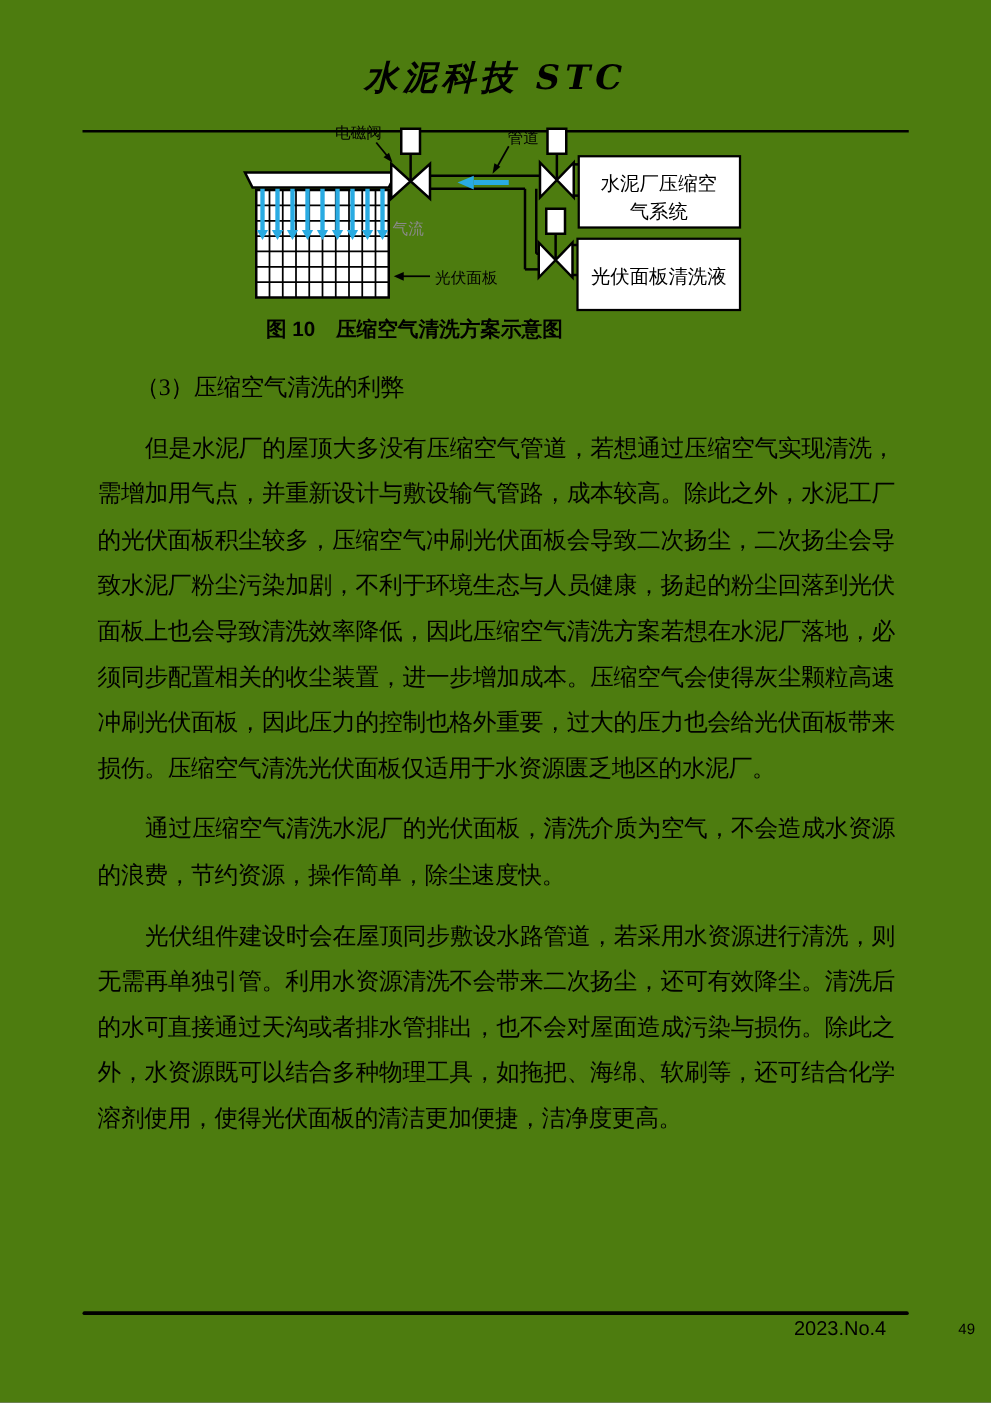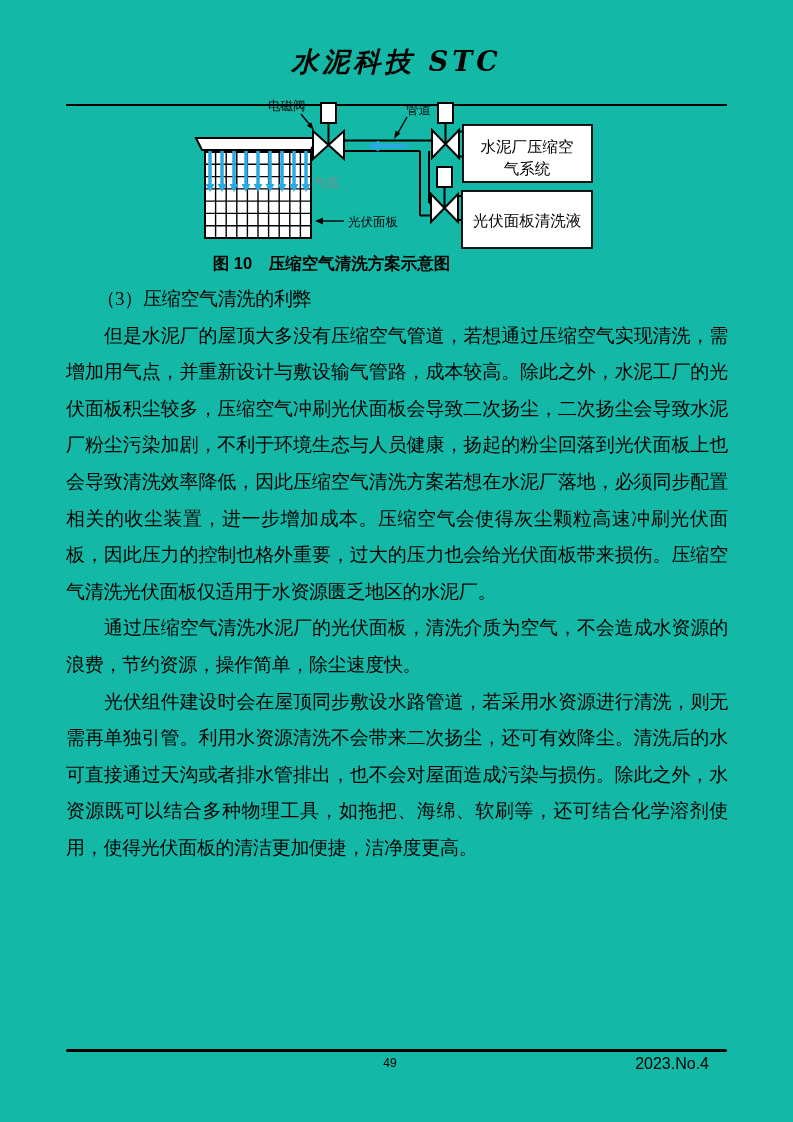--- a/index.html
+++ b/index.html
@@ -1,50 +1,50 @@
 <!DOCTYPE html>
 <html><head>
 <meta charset="utf-8">
 <style>
   html,body{margin:0;padding:0;background:#888;}
   .page{
-    position:relative;width:793px;height:1122px;background:#14b8a6;
+    position:relative;width:793px;height:1122px;background:#4d7c0f;
     margin:0 auto;overflow:hidden;
     font-family:"Liberation Serif","DejaVu Serif",serif;color:#000;
   }
   .journal-title{
     position:absolute;top:44px;left:0;width:793px;text-align:center;
     font-family:"DejaVu Serif","Liberation Serif",serif;
     font-style:italic;font-weight:700;font-size:27px;letter-spacing:4px;
   }
   .header-rule{position:absolute;top:104px;left:66px;width:661px;height:2px;background:#000;}
   .figure-svg{position:absolute;top:0;left:0;}
   .figure-caption{
     position:absolute;top:253px;left:0;width:663px;text-align:center;
     font-family:"Liberation Sans","DejaVu Sans",sans-serif;
     font-weight:700;font-size:16.5px;
   }
   .body-text{
     position:absolute;top:281px;left:66px;width:662px;
     font-size:19px;line-height:36.6px;letter-spacing:-0.3px;
     text-align:justify;
   }
-  .body-text p{margin:0;text-indent:2em;}
+  .body-text p{margin:12px;text-indent:2em;}
   .body-text p.item{text-indent:1.6em;}
   .section-heading{
     margin:0;font-family:"Liberation Sans","DejaVu Sans",sans-serif;
     font-size:20px;font-weight:700;line-height:36.6px;letter-spacing:0;
   }
   sup{font-size:0.62em;line-height:0;}
   .svg-label{font-family:"Liberation Serif","DejaVu Serif",serif;font-size:12.5px;fill:#000;}
   .svg-label-grey{fill:#8a8a8a;}
   .svg-boxtext{font-family:"Liberation Serif","DejaVu Serif",serif;font-size:15.5px;fill:#000;}
   .footer-rule{position:absolute;top:1049px;left:66px;width:661px;height:3px;background:#000;border-radius:2px;}
   .footer-page-number{
-    position:absolute;top:1056px;left:0;width:780px;text-align:center;
+    position:absolute;top:1056px;left:0;width:780px;text-align:right;
     font-family:"Liberation Sans","DejaVu Sans",sans-serif;font-size:12px;
   }
   .footer-issue{
     position:absolute;top:1055px;right:84px;
     font-family:Liberation Sans, sans-serif;font-size:16px;
   }
 </style>
 </head>
 <body>
 

